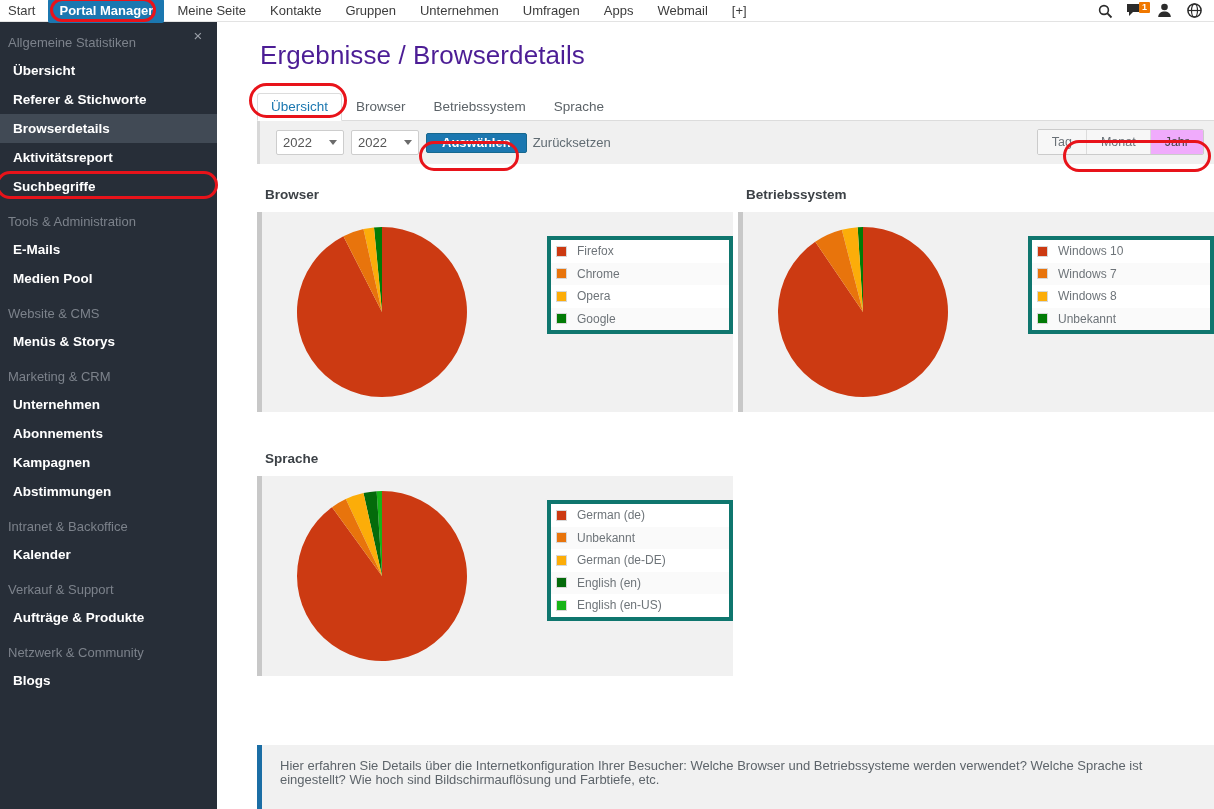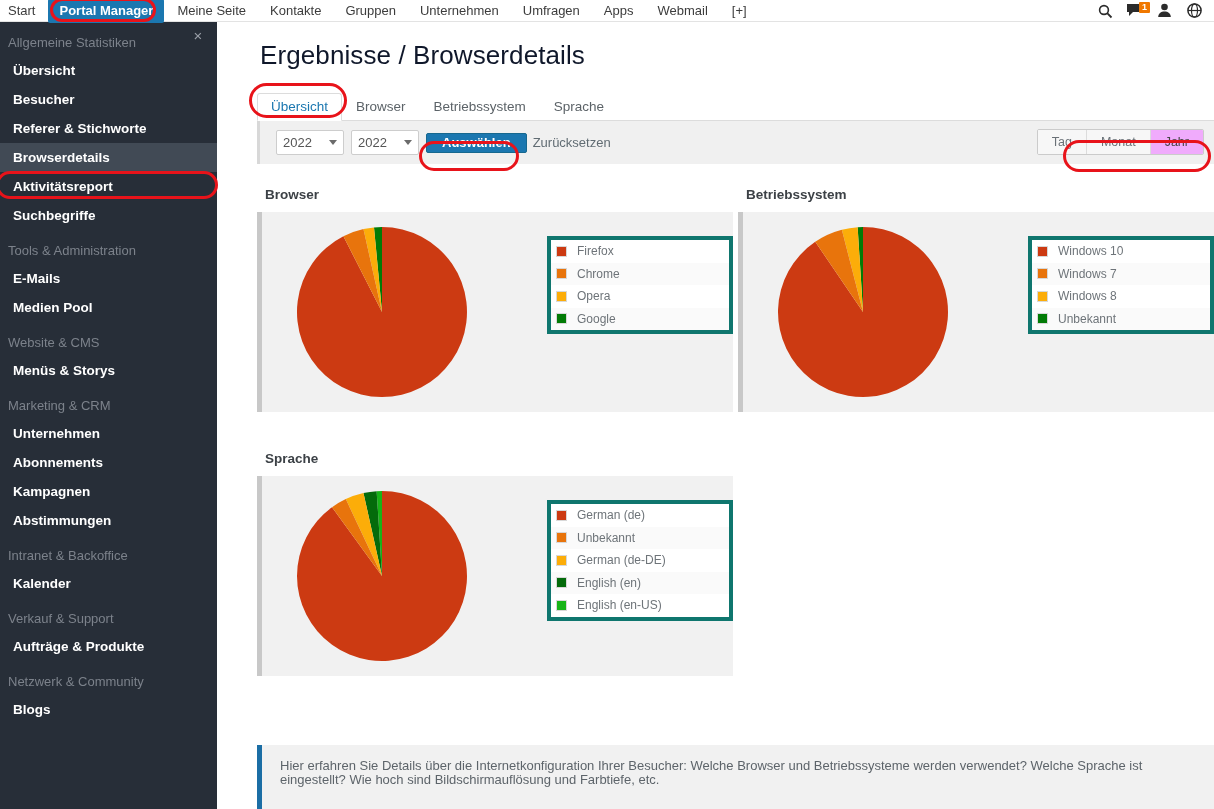--- a/index.html
+++ b/index.html
@@ -71,21 +71,21 @@
   }
 
   
   #main {
     position: absolute; top: 22px; left: 221px;
     width: 993px; height: 787px;
     background: #ffffff;
     overflow: hidden;
   }
   #page-title {
-    font-size: 26px; color: #0f172a;
+    font-size: 26px; color: #4c1d95;
     font-weight: normal;
     padding: 18px 0 0 39px;
     letter-spacing: .1px;
   }
 
   
   #tabs {
     margin: 22px 0 0 36px;
     height: 28px;
     border-bottom: 1px solid #dcdcdc;
@@ -271,21 +271,20 @@
         </svg>
     </div>
   </div>
 </div>
 
 <div id="sidebar">
   <div id="sidebar-close">×</div>
   <div id="sidebar-groups">
       <div class="side-group">Allgemeine Statistiken</div>
       <div class="side-item">Übersicht</div>
-      <div class="side-item">Besucher</div>
       <div class="side-item">Referer &amp; Stichworte</div>
       <div class="side-item selected">Browserdetails</div>
       <div class="side-item">Aktivitätsreport</div>
       <div class="side-item">Suchbegriffe</div>
       <div class="side-group">Tools &amp; Administration</div>
       <div class="side-item">E-Mails</div>
       <div class="side-item">Medien Pool</div>
       <div class="side-group">Website &amp; CMS</div>
       <div class="side-item">Menüs &amp; Storys</div>
       <div class="side-group">Marketing &amp; CRM</div>

